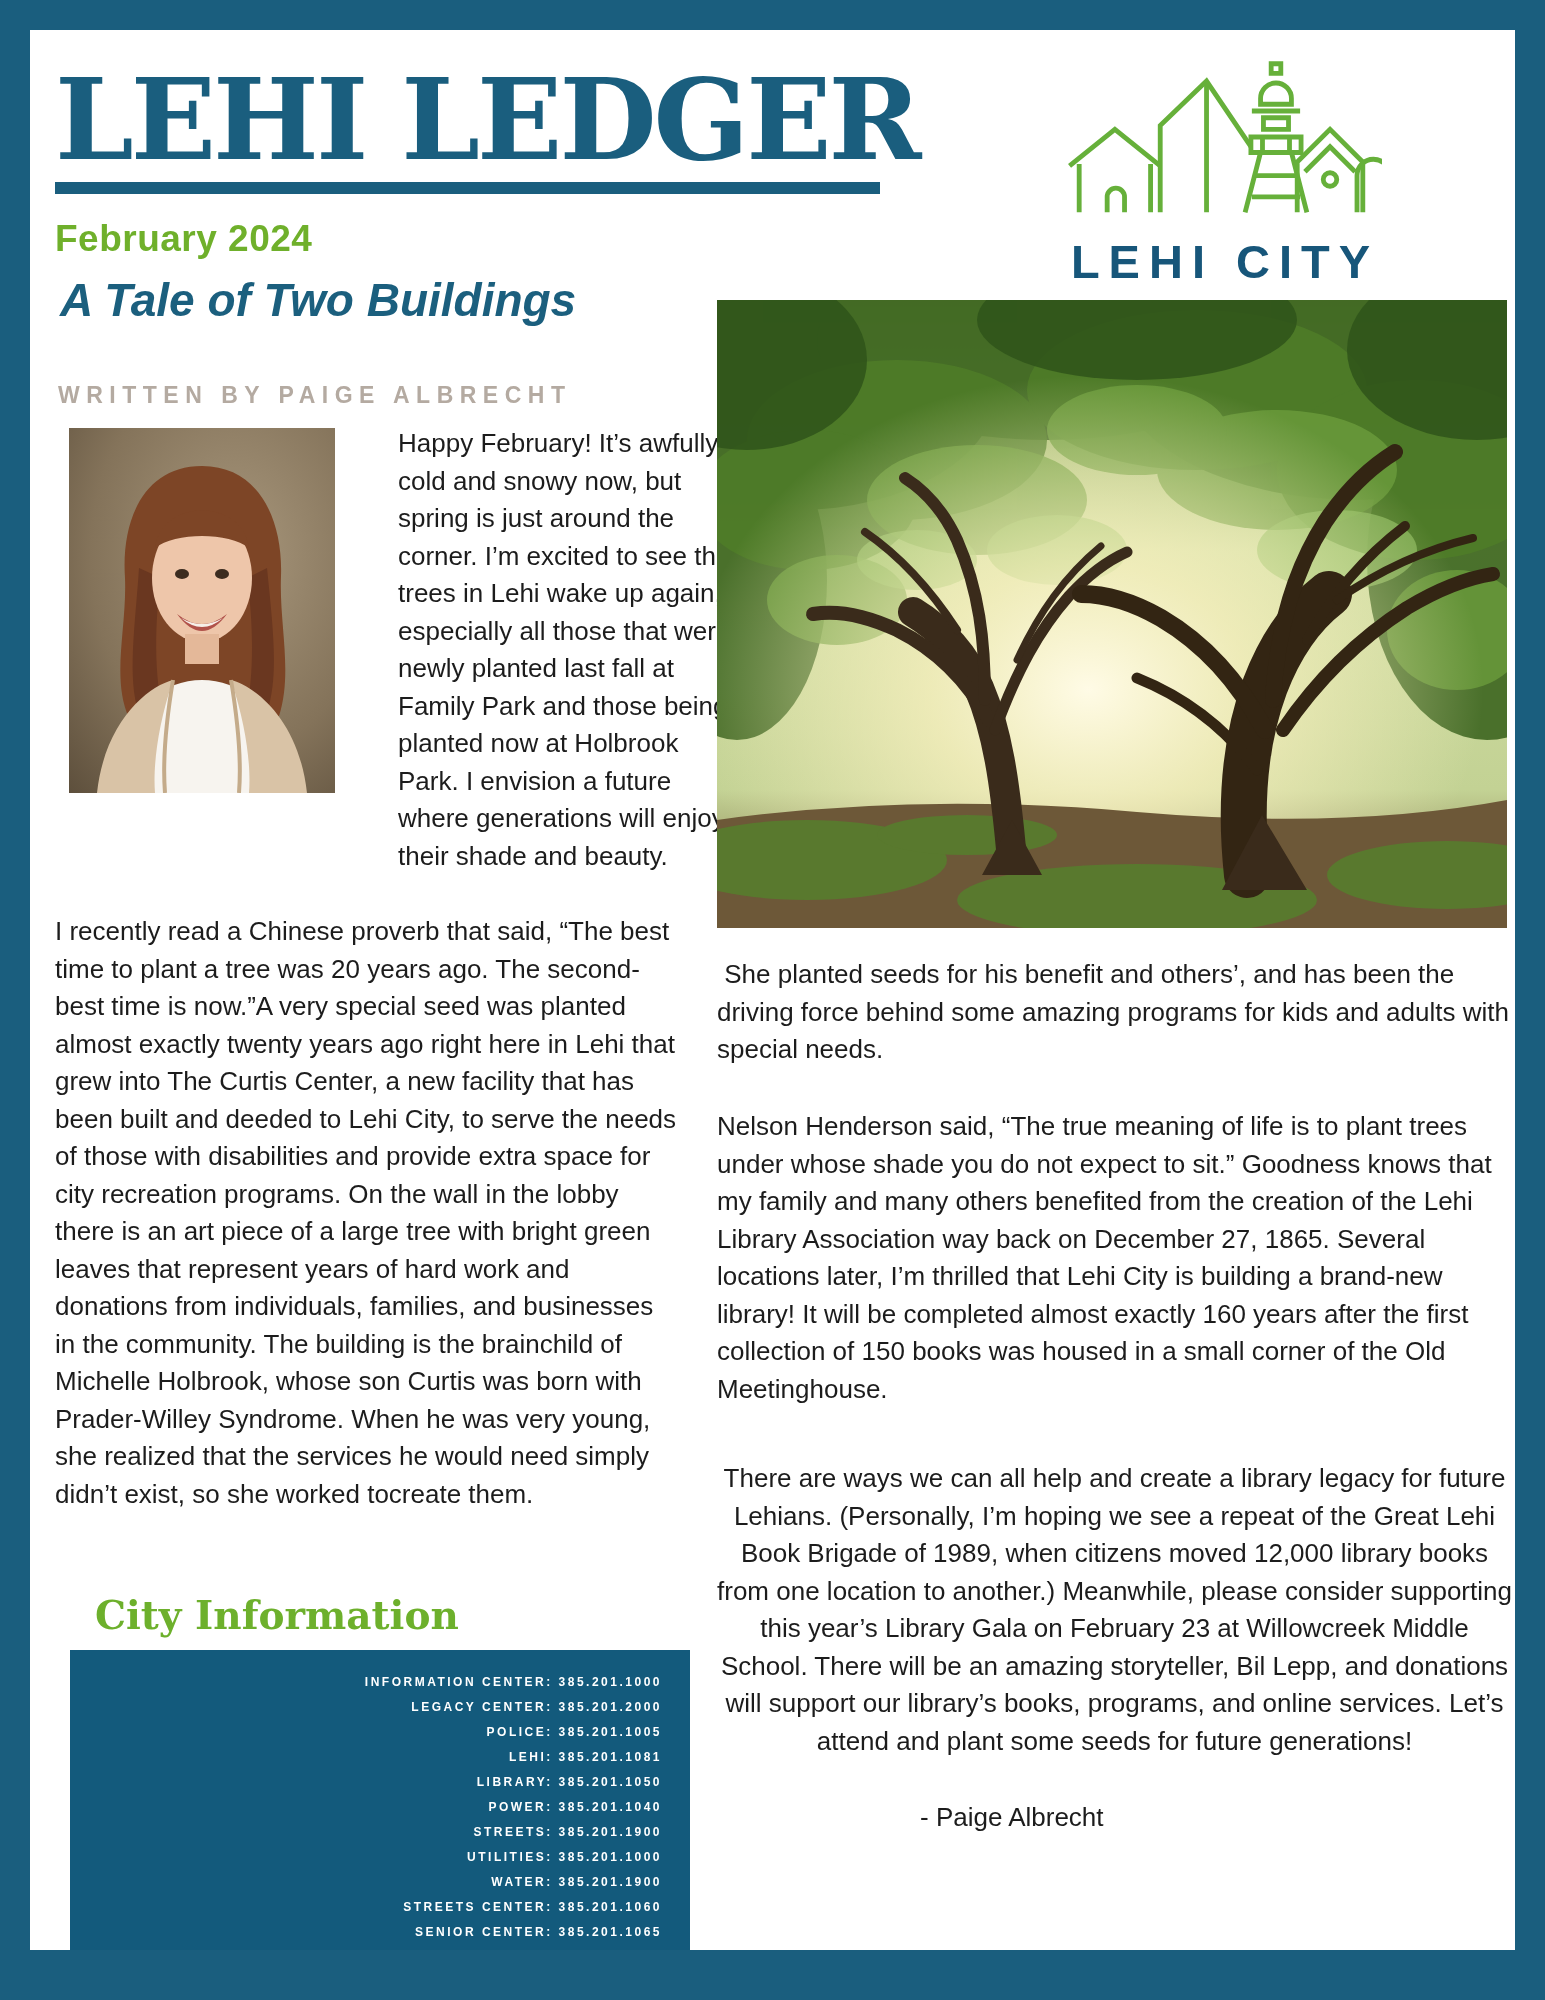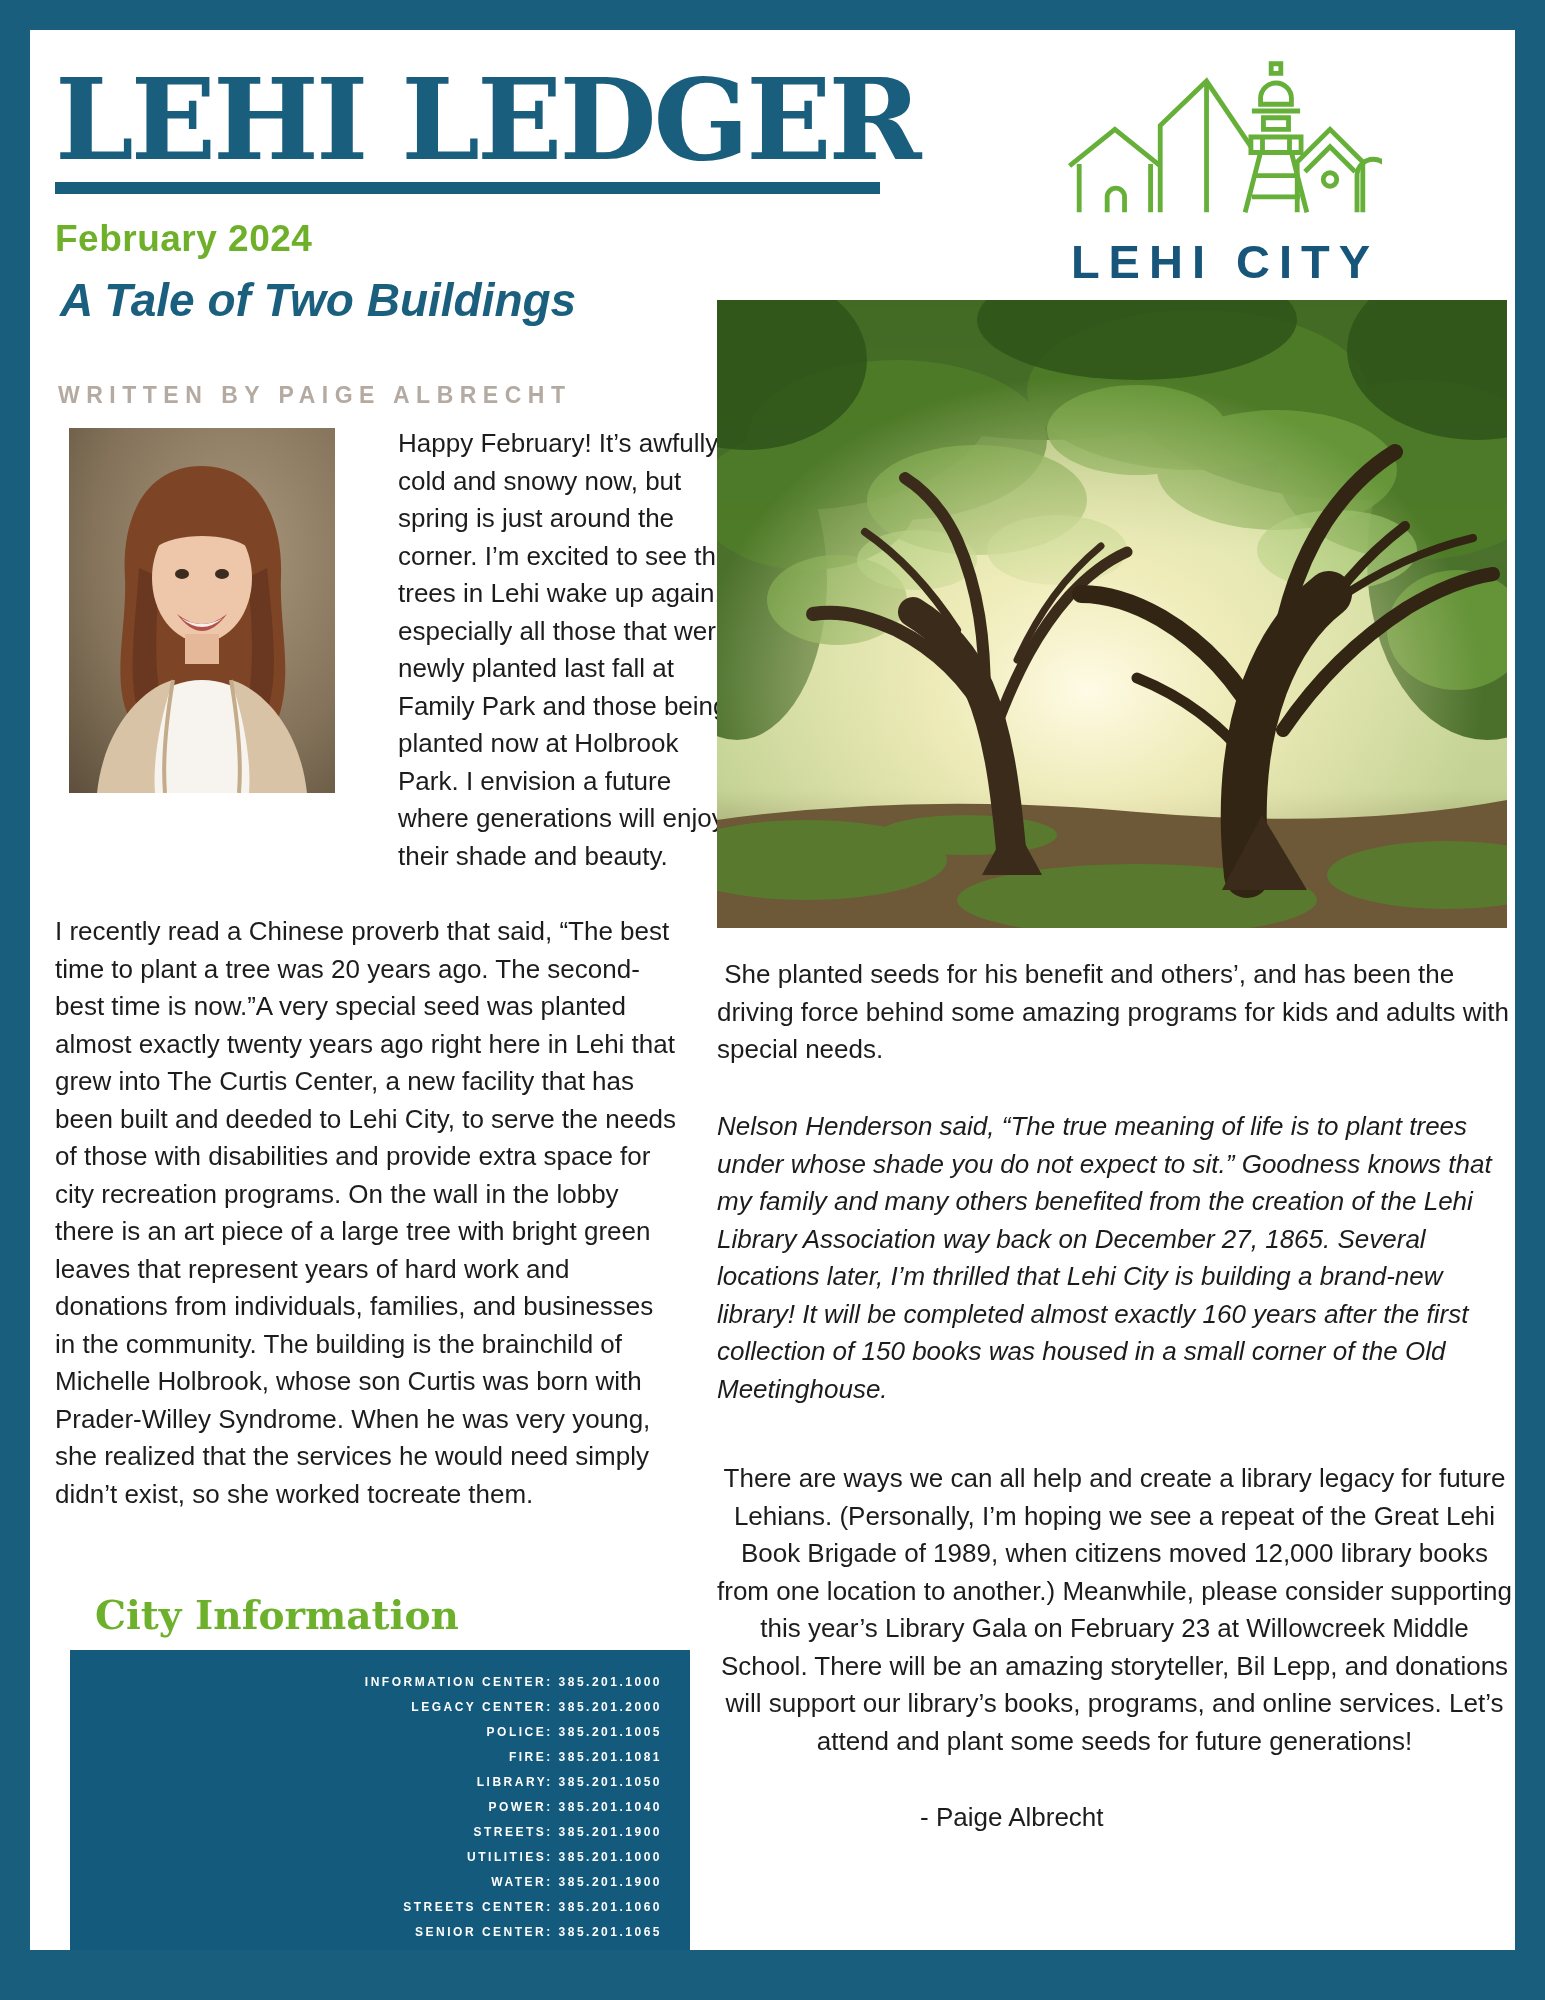--- a/index.html
+++ b/index.html
@@ -48,21 +48,21 @@
     letter-spacing:6.5px; color:#b4aaa1; white-space:nowrap;
   }
 
   
   .bodytext {
     font-size:26px; line-height:37.5px; color:#1c1c1c; white-space:pre-wrap;
   }
   .intro   { left:320px; top:395px; width:335px;margin-left:48px; }
   .leftcol { left:25px;  top:883px; width:625px; }
   .rp1 { left:687px; top:926px;  width:795px; }
-  .rp2 { left:687px; top:1078px; width:795px;font-style:italic; }
+  .rp2 { left:687px; top:1078px; width:795px; }
   .rp3 { left:687px; top:1430px; width:795px;text-align:center; }
   .signature { left:890px; top:1772px; font-size:26px; color:#1c1c1c; }
 
   
   .portrait  { left:39px;  top:398px; width:266px; height:365px; }
   .treephoto { left:687px; top:270px; width:790px; height:628px; }
   .portrait svg, .treephoto svg, .logo-art svg { display:block; width:100%; height:100%; }
 
   
   .cityinfo-heading {
@@ -239,21 +239,21 @@
     <p class="abs bodytext rp1"> She planted seeds for his benefit and others’, and has been the driving force behind some amazing programs for kids and adults with special needs.</p>
     <p class="abs bodytext rp2">Nelson Henderson said, “The true meaning of life is to plant trees under whose shade you do not expect to sit.” Goodness knows that my family and many others benefited from the creation of the Lehi Library Association way back on December 27, 1865. Several locations later, I’m thrilled that Lehi City is building a brand-new library! It will be completed almost exactly 160 years after the first collection of 150 books was housed in a small corner of the Old Meetinghouse.</p>
     <p class="abs bodytext rp3">There are ways we can all help and create a library legacy for future Lehians. (Personally, I’m hoping we see a repeat of the Great Lehi Book Brigade of 1989, when citizens moved 12,000 library books from one location to another.) Meanwhile, please consider supporting this year’s Library Gala on February 23 at Willowcreek Middle School. There will be an amazing storyteller, Bil Lepp, and donations will support our library’s books, programs, and online services. Let’s attend and plant some seeds for future generations!</p>
     <div class="abs signature">- Paige Albrecht</div>
 
     <h3 class="abs cityinfo-heading">City Information</h3>
     <div class="abs cityinfo-box">
       <div class="phone-line">INFORMATION CENTER: 385.201.1000</div>
       <div class="phone-line">LEGACY CENTER: 385.201.2000</div>
       <div class="phone-line">POLICE: 385.201.1005</div>
-      <div class="phone-line">FIRE: 385.201.1081</div>
+      <div class="phone-line">LEHI: 385.201.1081</div>
       <div class="phone-line">LIBRARY: 385.201.1050</div>
       <div class="phone-line">POWER: 385.201.1040</div>
       <div class="phone-line">STREETS: 385.201.1900</div>
       <div class="phone-line">UTILITIES: 385.201.1000</div>
       <div class="phone-line">WATER: 385.201.1900</div>
       <div class="phone-line">STREETS CENTER: 385.201.1060</div>
       <div class="phone-line">SENIOR CENTER: 385.201.1065</div>
     </div>
 
   </div>

